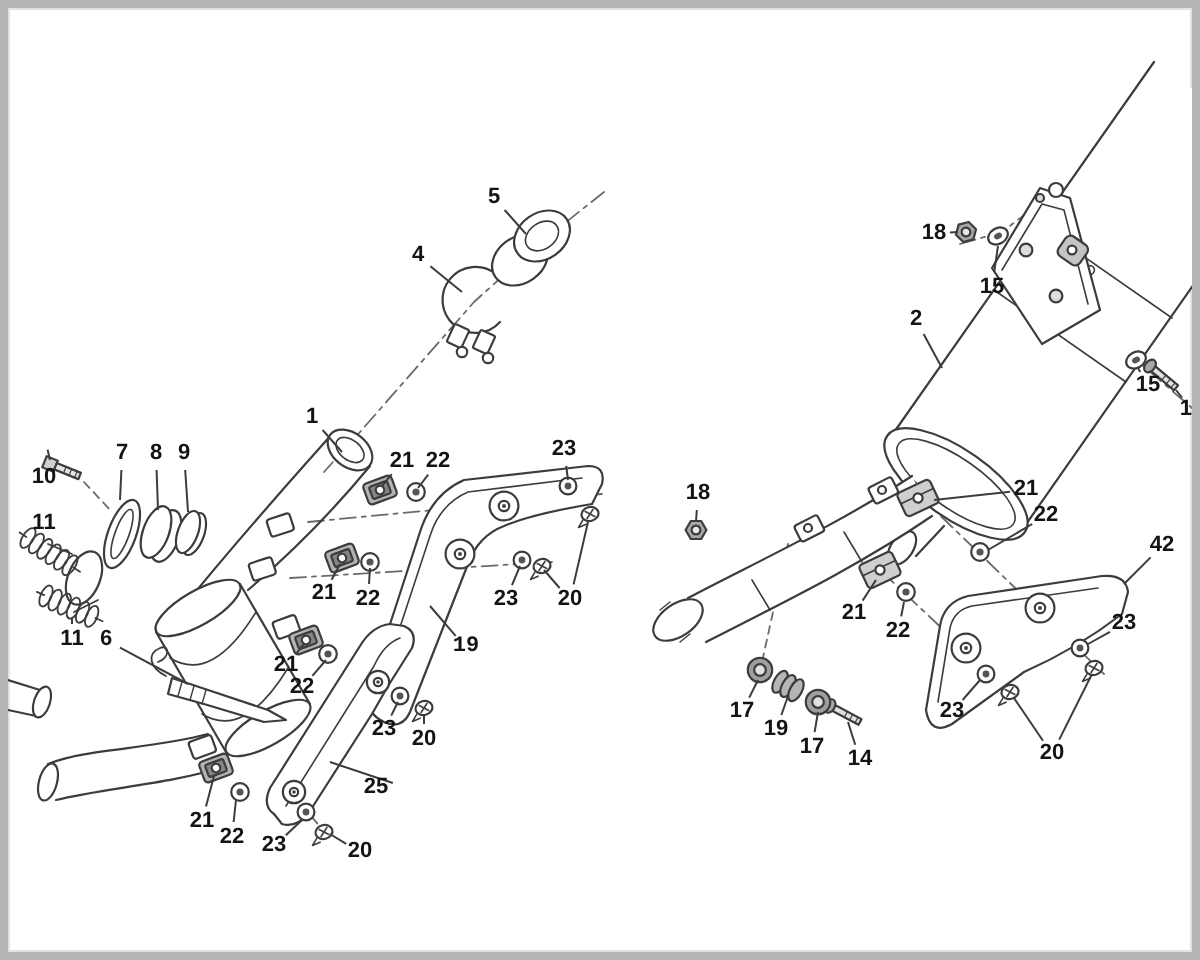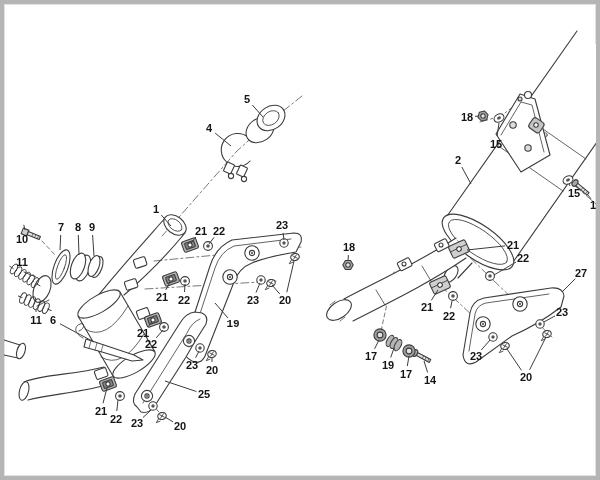--- a/index.html
+++ b/index.html
@@ -339,39 +339,39 @@
       <div class="callout" style="left: 278px; top: 221px;">23</div>
       <div class="callout" style="left: 158px; top: 293px;">21</div>
       <div class="callout" style="left: 180px; top: 296px;">22</div>
       <div class="callout" style="left: 249px; top: 296px;">23</div>
       <div class="callout" style="left: 281px; top: 296px;">20</div>
       <div class="callout" style="left: 229px; top: 320px; font-family: Liberation Mono, monospace;">19</div>
       <div class="callout" style="left: 139px; top: 329px;">21</div>
       <div class="callout" style="left: 147px; top: 340px;">22</div>
       <div class="callout" style="left: 188px; top: 361px;">23</div>
       <div class="callout" style="left: 208px; top: 366px;">20</div>
-      <div class="callout" style="left: 200px; top: 390px;">25</div>
+      <div class="callout" style="left: 184px; top: 390px;">25</div>
       <div class="callout" style="left: 97px; top: 407px;">21</div>
       <div class="callout" style="left: 112px; top: 415px;">22</div>
       <div class="callout" style="left: 133px; top: 419px;">23</div>
       <div class="callout" style="left: 176px; top: 422px;">20</div>
       <div class="callout" style="left: 345px; top: 243px;">18</div>
       <div class="callout" style="left: 367px; top: 352px;">17</div>
       <div class="callout" style="left: 384px; top: 361px;">19</div>
       <div class="callout" style="left: 402px; top: 370px;">17</div>
       <div class="callout" style="left: 426px; top: 376px;">14</div>
       <div class="callout" style="left: 423px; top: 303px;">21</div>
       <div class="callout" style="left: 445px; top: 312px;">22</div>
       <div class="callout" style="left: 463px; top: 113px;">18</div>
       <div class="callout" style="left: 492px; top: 140px;">15</div>
       <div class="callout" style="left: 454px; top: 156px;">2</div>
       <div class="callout" style="left: 570px; top: 189px;">15</div>
       <div class="callout" style="left: 592px; top: 201px;">14</div>
       <div class="callout" style="left: 509px; top: 241px;">21</div>
       <div class="callout" style="left: 519px; top: 254px;">22</div>
-      <div class="callout" style="left: 577px; top: 269px;">27</div>
+      <div class="callout" style="left: 577px; top: 269px;">42</div>
       <div class="callout" style="left: 558px; top: 308px;">23</div>
       <div class="callout" style="left: 472px; top: 352px;">23</div>
       <div class="callout" style="left: 522px; top: 373px;">20</div>
     </div>
 
 
 </div>
 
 </body></html>

